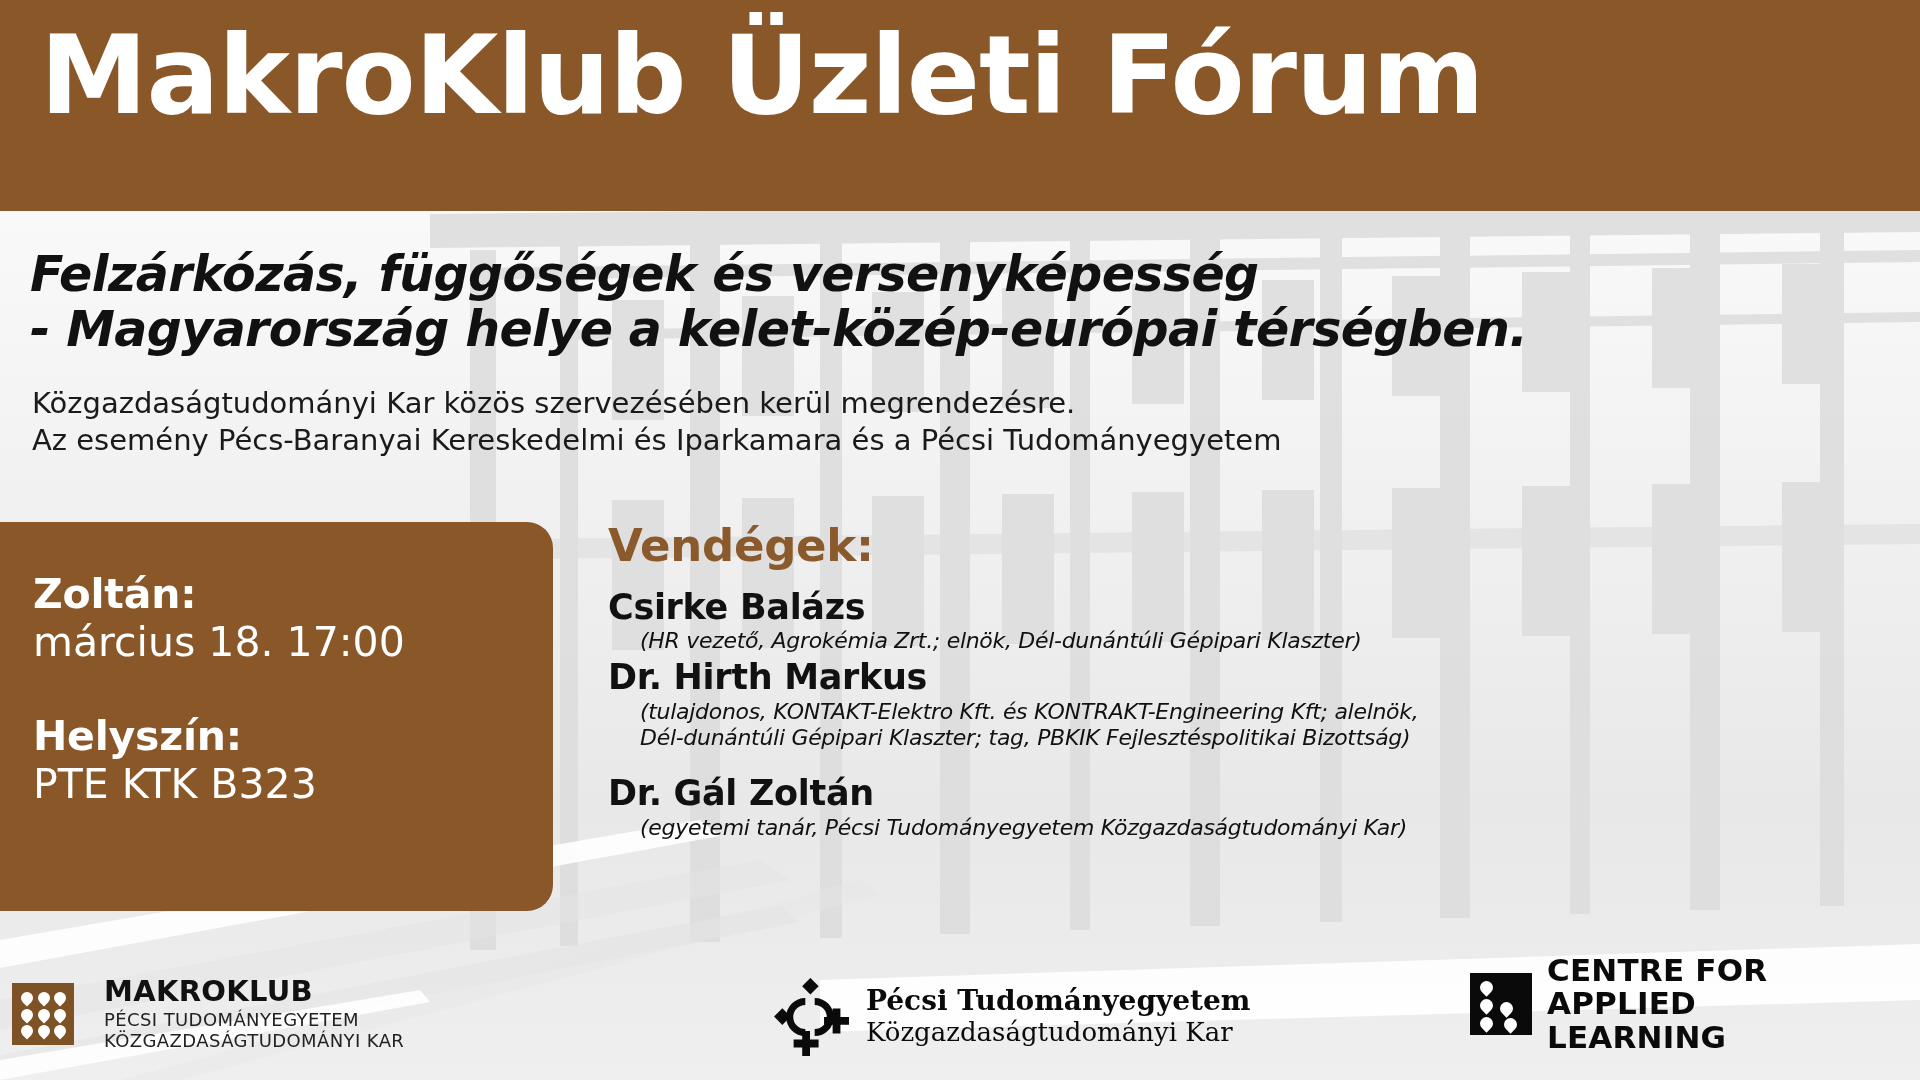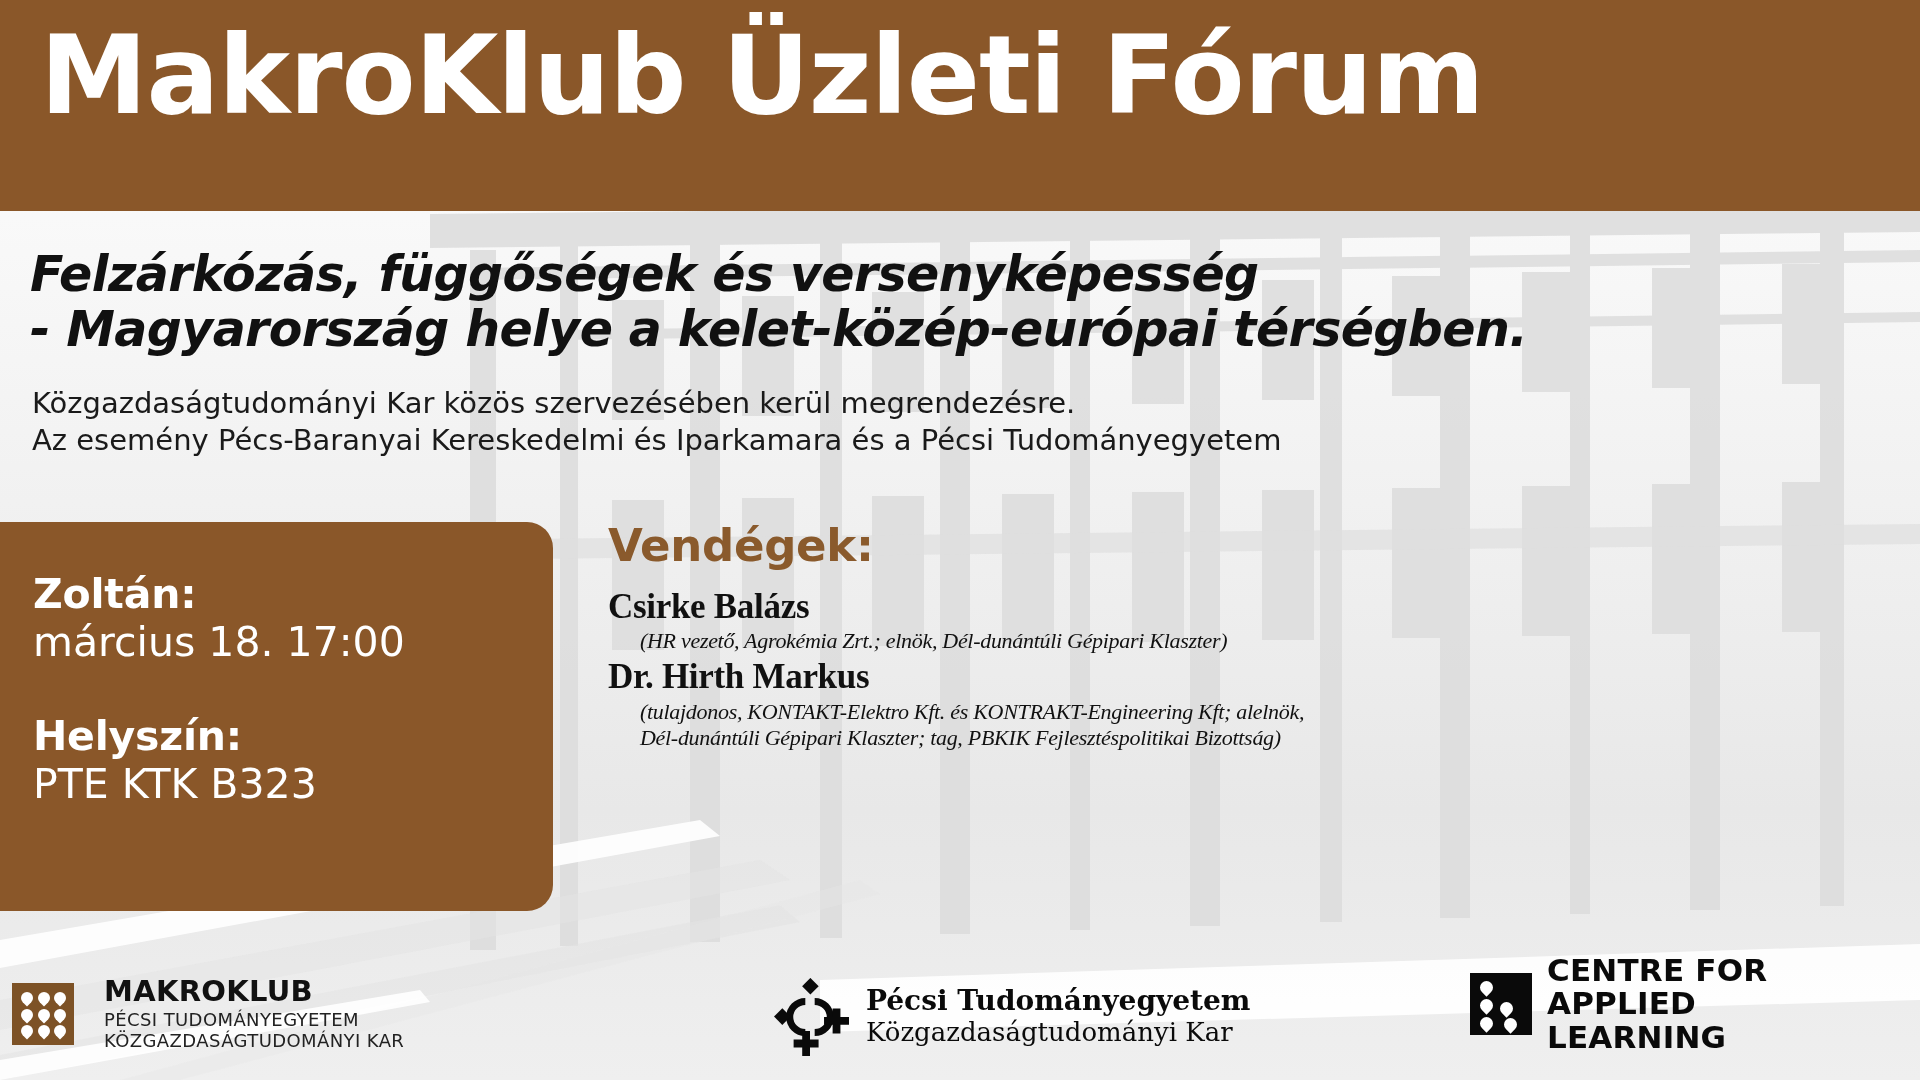--- a/index.html
+++ b/index.html
@@ -104,21 +104,21 @@
     z-index:6;
   }
   .guests-heading {
     font-size:45px;
     font-weight:700;
     color:#8a5a2c;
     line-height:1.15;
     margin-bottom:14px;
     letter-spacing:-0.3px;
   }
-  .guest { margin-bottom:2px;font-family:Liberation Serif, serif; }
+  .guest { margin-bottom:2px; }
   .guest-name {
     font-size:35px;
     font-weight:700;
     color:#111111;
     line-height:1.22;
     letter-spacing:-0.3px;
   }
   .guest-role {
     font-size:22px;
     font-style:italic;
@@ -295,20 +295,26 @@
     </div>
 
     <div class="guest">
       <div class="guest-name">Dr. Hirth Markus</div>
       <div class="guest-role">
         <span>(tulajdonos, KONTAKT-Elektro Kft. és KONTRAKT-Engineering Kft; alelnök,</span>
         <span>Dél-dunántúli Gépipari Klaszter; tag, PBKIK Fejlesztéspolitikai Bizottság)</span>
       </div>
     </div>
 
+    <div class="guest spaced">
+      <div class="guest-name">Dr. Gál Zoltán</div>
+      <div class="guest-role">
+        <span>(egyetemi tanár, Pécsi Tudományegyetem Közgazdaságtudományi Kar)</span>
+      </div>
+    </div>
   </div>
 
   <div class="footer">
 
     <div class="logo logo-makroklub">
       <div class="mk-mark">
         <i style="left:9px;  top:9px;"></i>
           <i style="left:26px; top:9px;"></i>
           <i style="left:42px; top:9px;"></i>
         <i style="left:9px;  top:26px;"></i>

